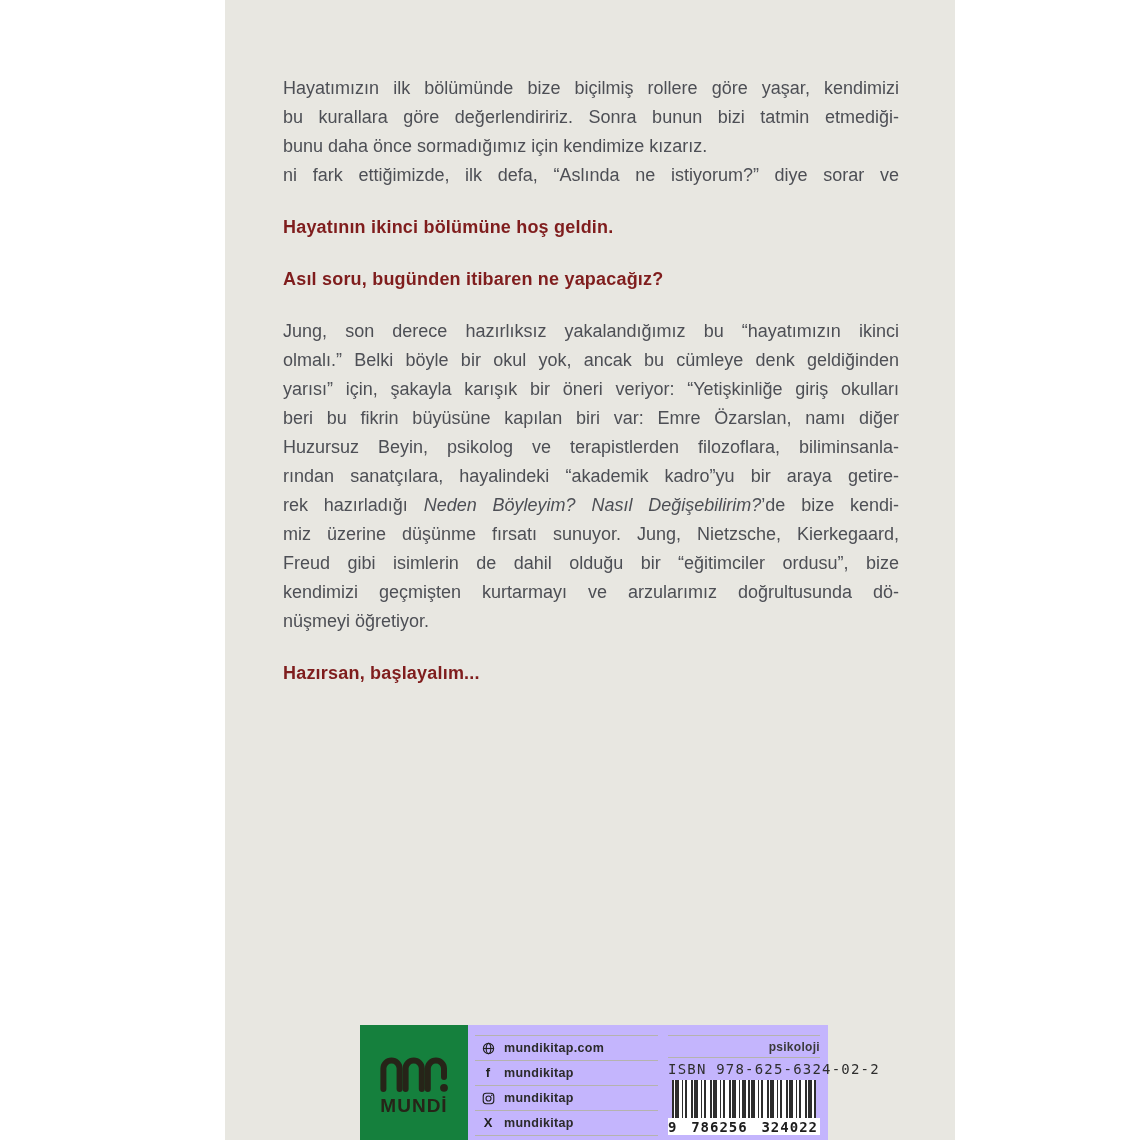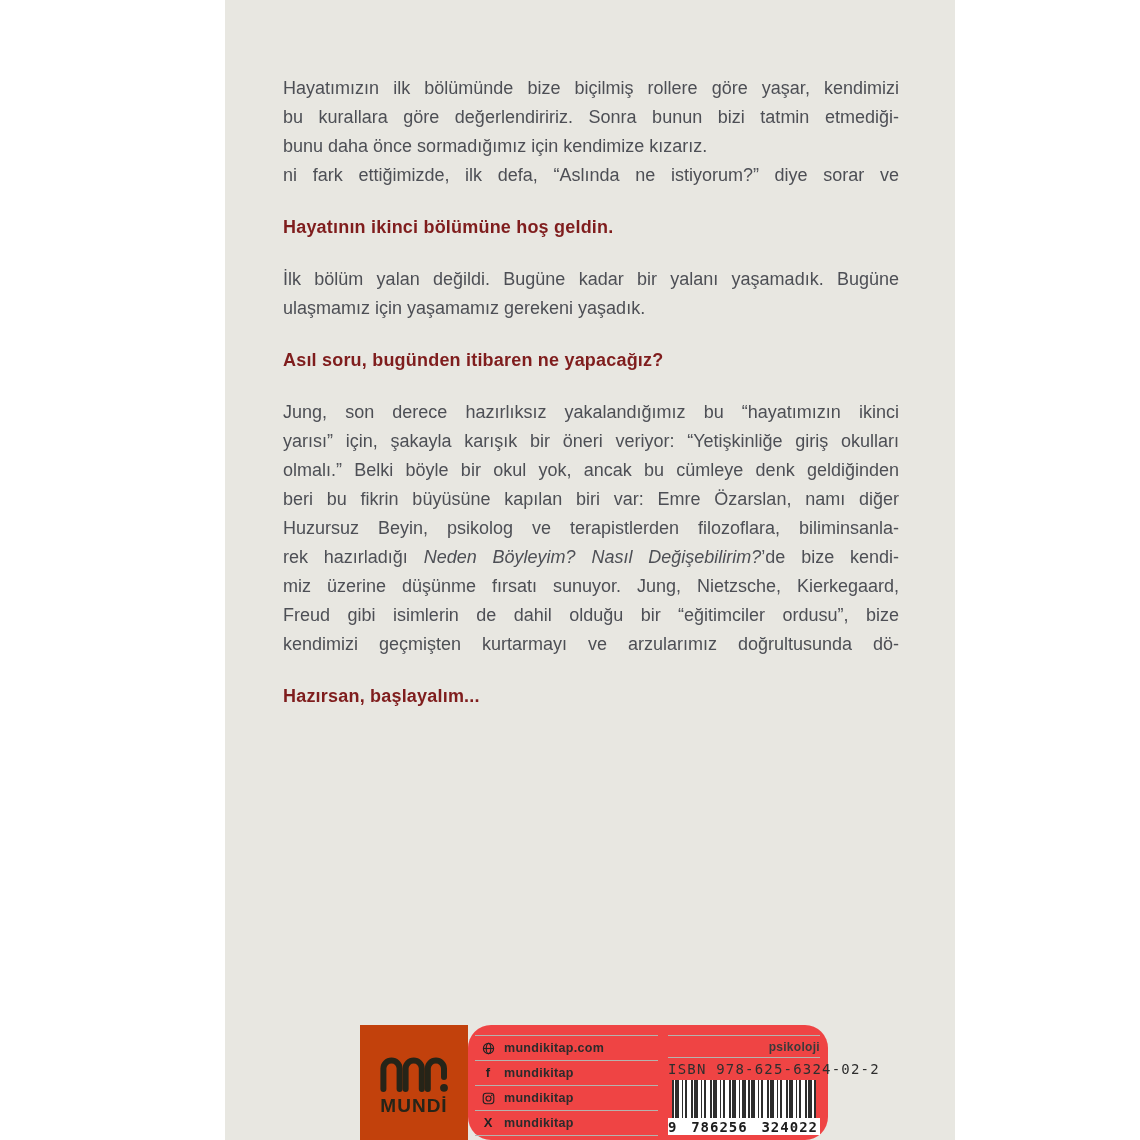--- a/index.html
+++ b/index.html
@@ -39,38 +39,37 @@
     margin: 0 0 23px 0;
     letter-spacing: 0.2px;
   }
   .line em { font-style: italic; }
 
   
   .logo-box {
     position: absolute;
     left: 135px; top: 1025px;
     width: 108px; height: 115px;
-    background: #c2410c;
+    background: #15803d;
     display: flex; flex-direction: column;
     align-items: center; justify-content: center;
   }
   .logo-mark { display: block; margin-bottom: 2px; }
   .logo-word {
     font-weight: bold;
     font-size: 19px;
     letter-spacing: 1px;
     color: #262418;
   }
 
   .footer-band {
     position: absolute;
     left: 243px; top: 1025px;
     width: 360px; height: 115px;
-    background: #ef4444;
-    border-radius: 23px;
+    background: #c4b5fd;
   }
 
   .social-col {
     position: absolute;
     left: 7px; top: 10px;
     width: 183px;
   }
   .social-row {
     height: 24px;
     border-top: 1px solid #b5b3ae;
@@ -147,37 +146,35 @@
 
       <div class="para">
         <div class="line">Hayatımızın ilk bölümünde bize biçilmiş rollere göre yaşar, kendimizi</div>
         <div class="line">bu kurallara göre değerlendiririz.  Sonra bunun bizi tatmin etmediği-</div>
         <div class="line last">bunu daha önce sormadığımız için kendimize kızarız.</div>
         <div class="line">ni fark ettiğimizde, ilk defa, “Aslında ne istiyorum?” diye sorar ve</div>
       </div>
 
       <div class="lead">Hayatının ikinci bölümüne hoş geldin.</div>
 
-      <div class="para">
-        <div class="line">İlk bölüm yalan değildi. Bugüne kadar bir yalanı yaşamadık. Bugüne</div>
-        <div class="line last">ulaşmamız için yaşamamız gerekeni yaşadık.</div>
-      </div>
 
       <div class="lead">Asıl soru, bugünden itibaren ne yapacağız?</div>
 
       <div class="para">
         <div class="line">Jung, son derece hazırlıksız yakalandığımız bu “hayatımızın ikinci</div>
+        <div class="line">olmalı.” Belki böyle bir okul yok, ancak bu cümleye denk geldiğinden</div>
         <div class="line">yarısı” için, şakayla karışık bir öneri veriyor: “Yetişkinliğe giriş okulları</div>
-        <div class="line">olmalı.” Belki böyle bir okul yok, ancak bu cümleye denk geldiğinden</div>
         <div class="line">beri bu fikrin büyüsüne kapılan biri var: Emre Özarslan, namı diğer</div>
         <div class="line">Huzursuz Beyin, psikolog ve terapistlerden filozoflara, biliminsanla-</div>
+        <div class="line">rından sanatçılara, hayalindeki “akademik kadro”yu bir araya getire-</div>
         <div class="line"><span>rek hazırladığı </span><em>Neden Böyleyim? Nasıl Değişebilirim?</em><span>’de bize kendi-</span></div>
         <div class="line">miz üzerine düşünme fırsatı sunuyor. Jung, Nietzsche, Kierkegaard,</div>
         <div class="line">Freud gibi isimlerin de dahil olduğu bir “eğitimciler ordusu”, bize</div>
         <div class="line">kendimizi geçmişten kurtarmayı ve arzularımız doğrultusunda dö-</div>
+        <div class="line last">nüşmeyi öğretiyor.</div>
       </div>
 
       <div class="lead">Hazırsan, başlayalım...</div>
 
     </div>
 
     <div class="logo-box">
       <svg class="logo-mark" width="72" height="44" viewBox="0 0 120 72">
         <g fill="none" stroke="#262418" stroke-width="10" stroke-linecap="round">
           <path d="M9,66 L9,32 A13.5,13.5 0 0 1 36,32 L36,66"></path>

